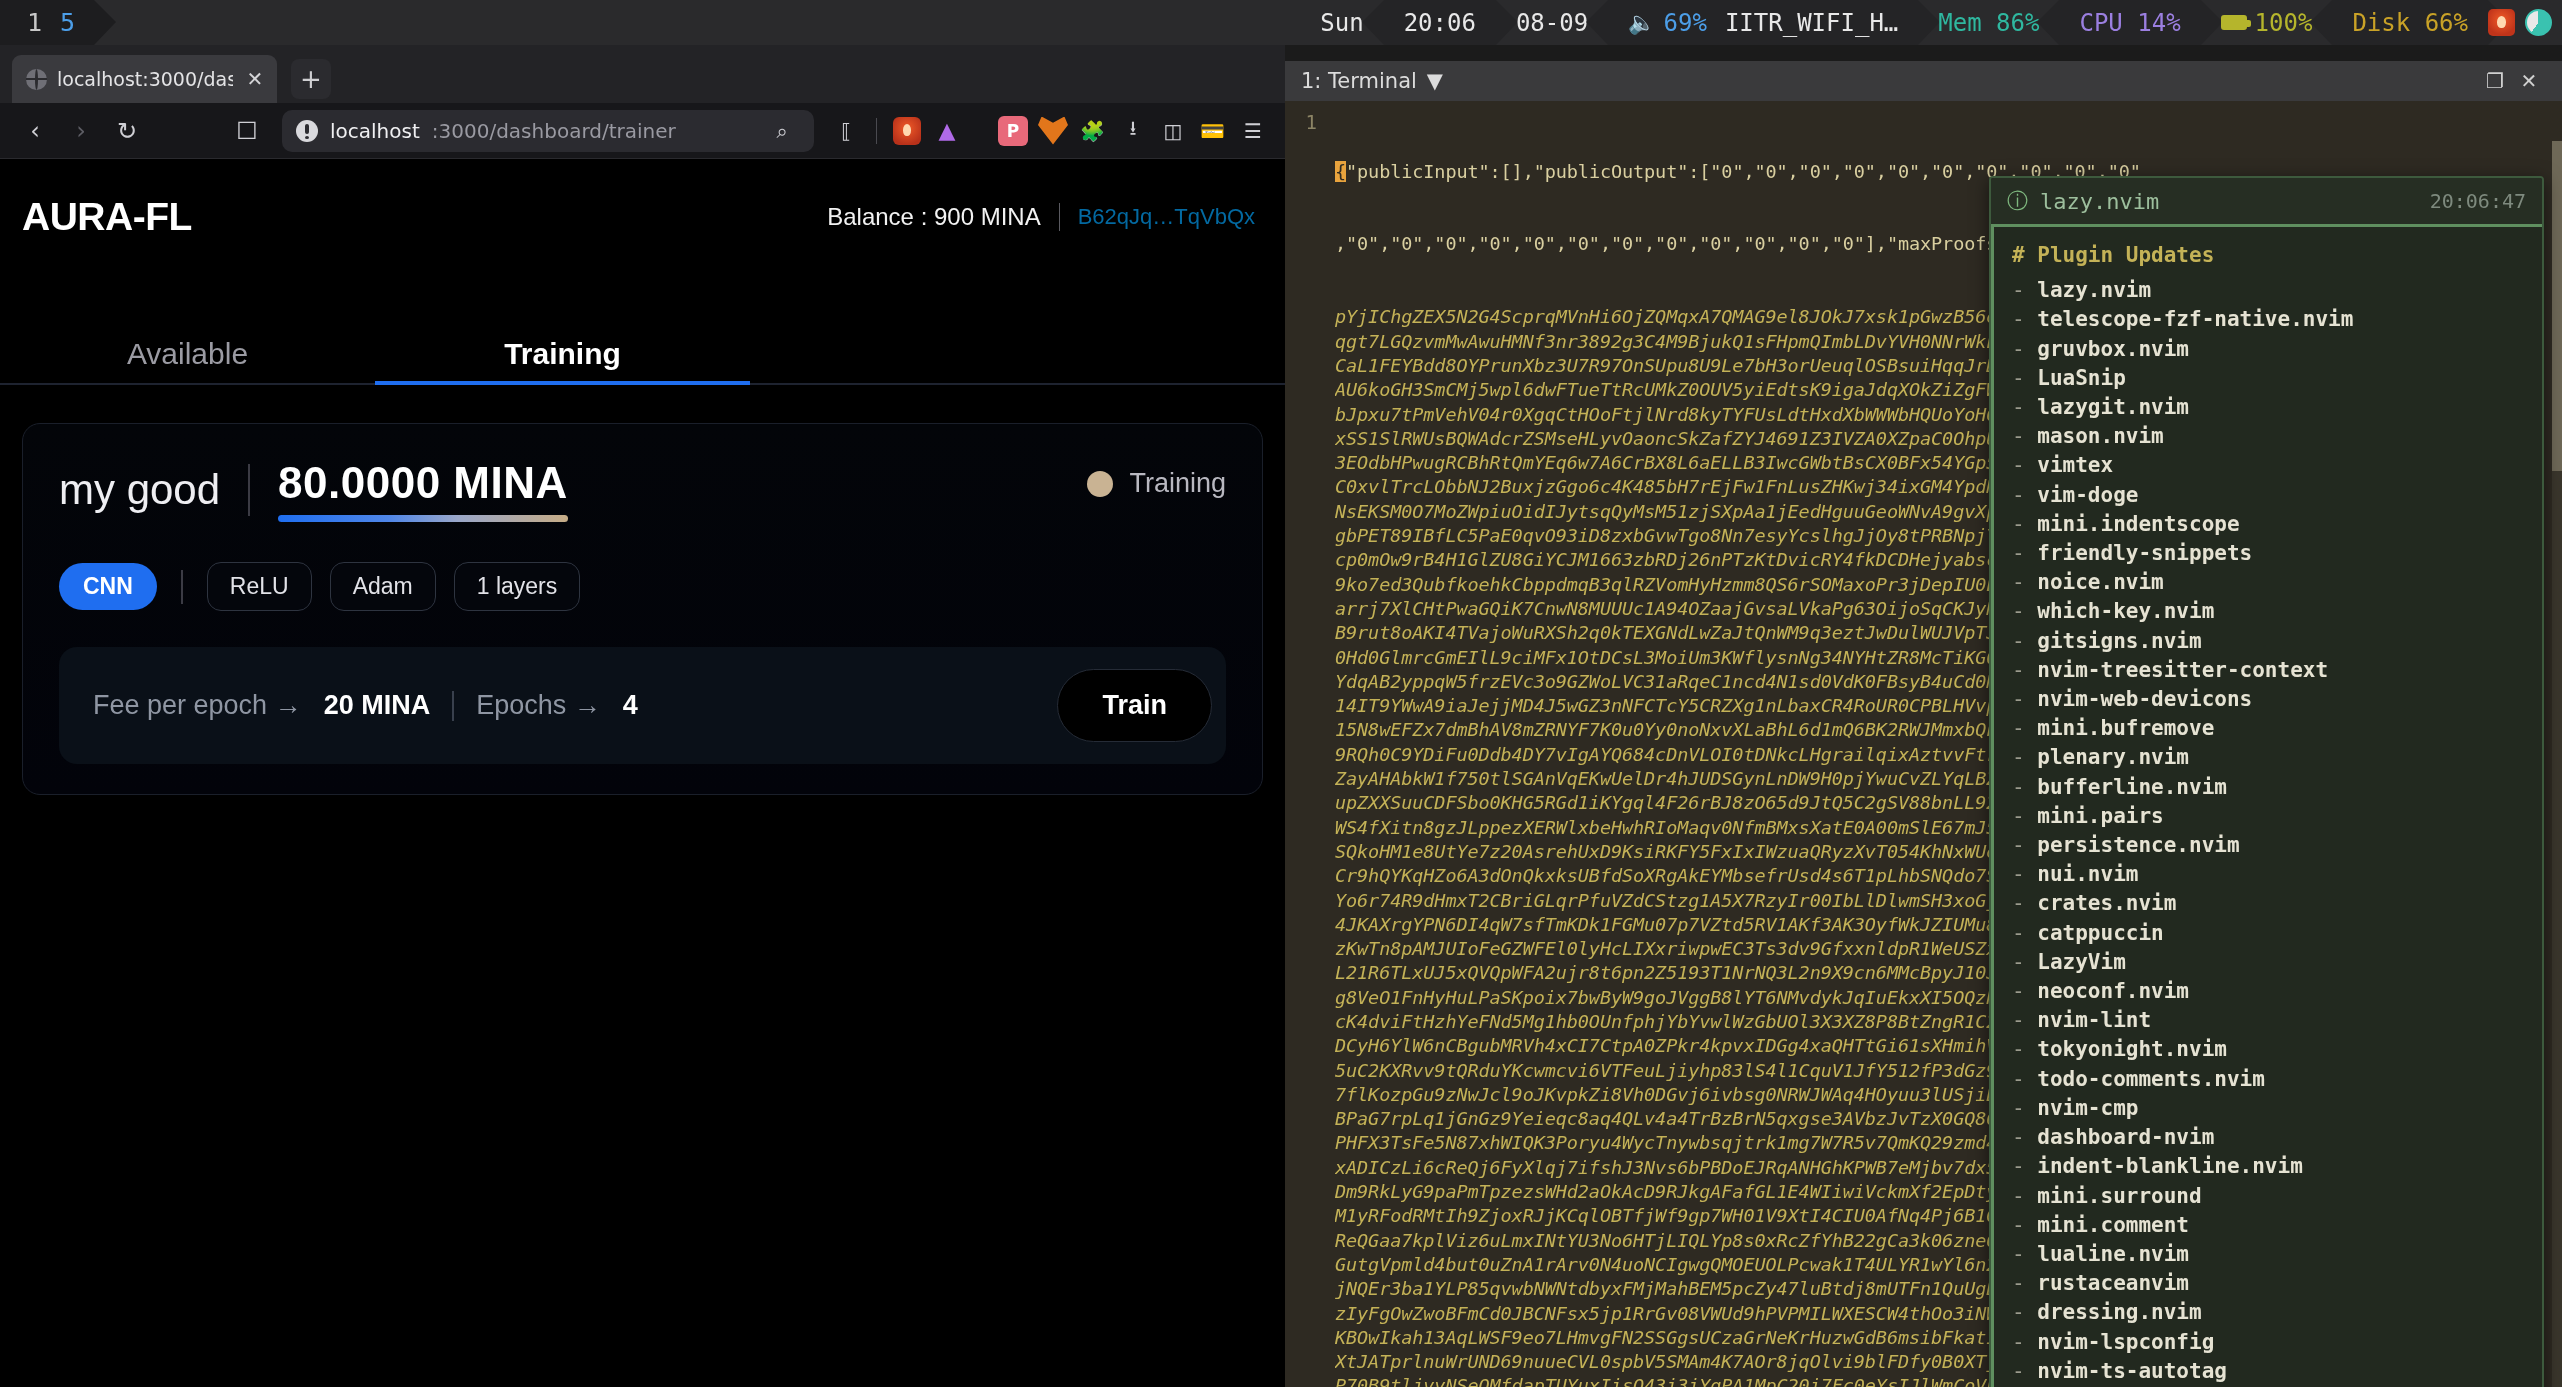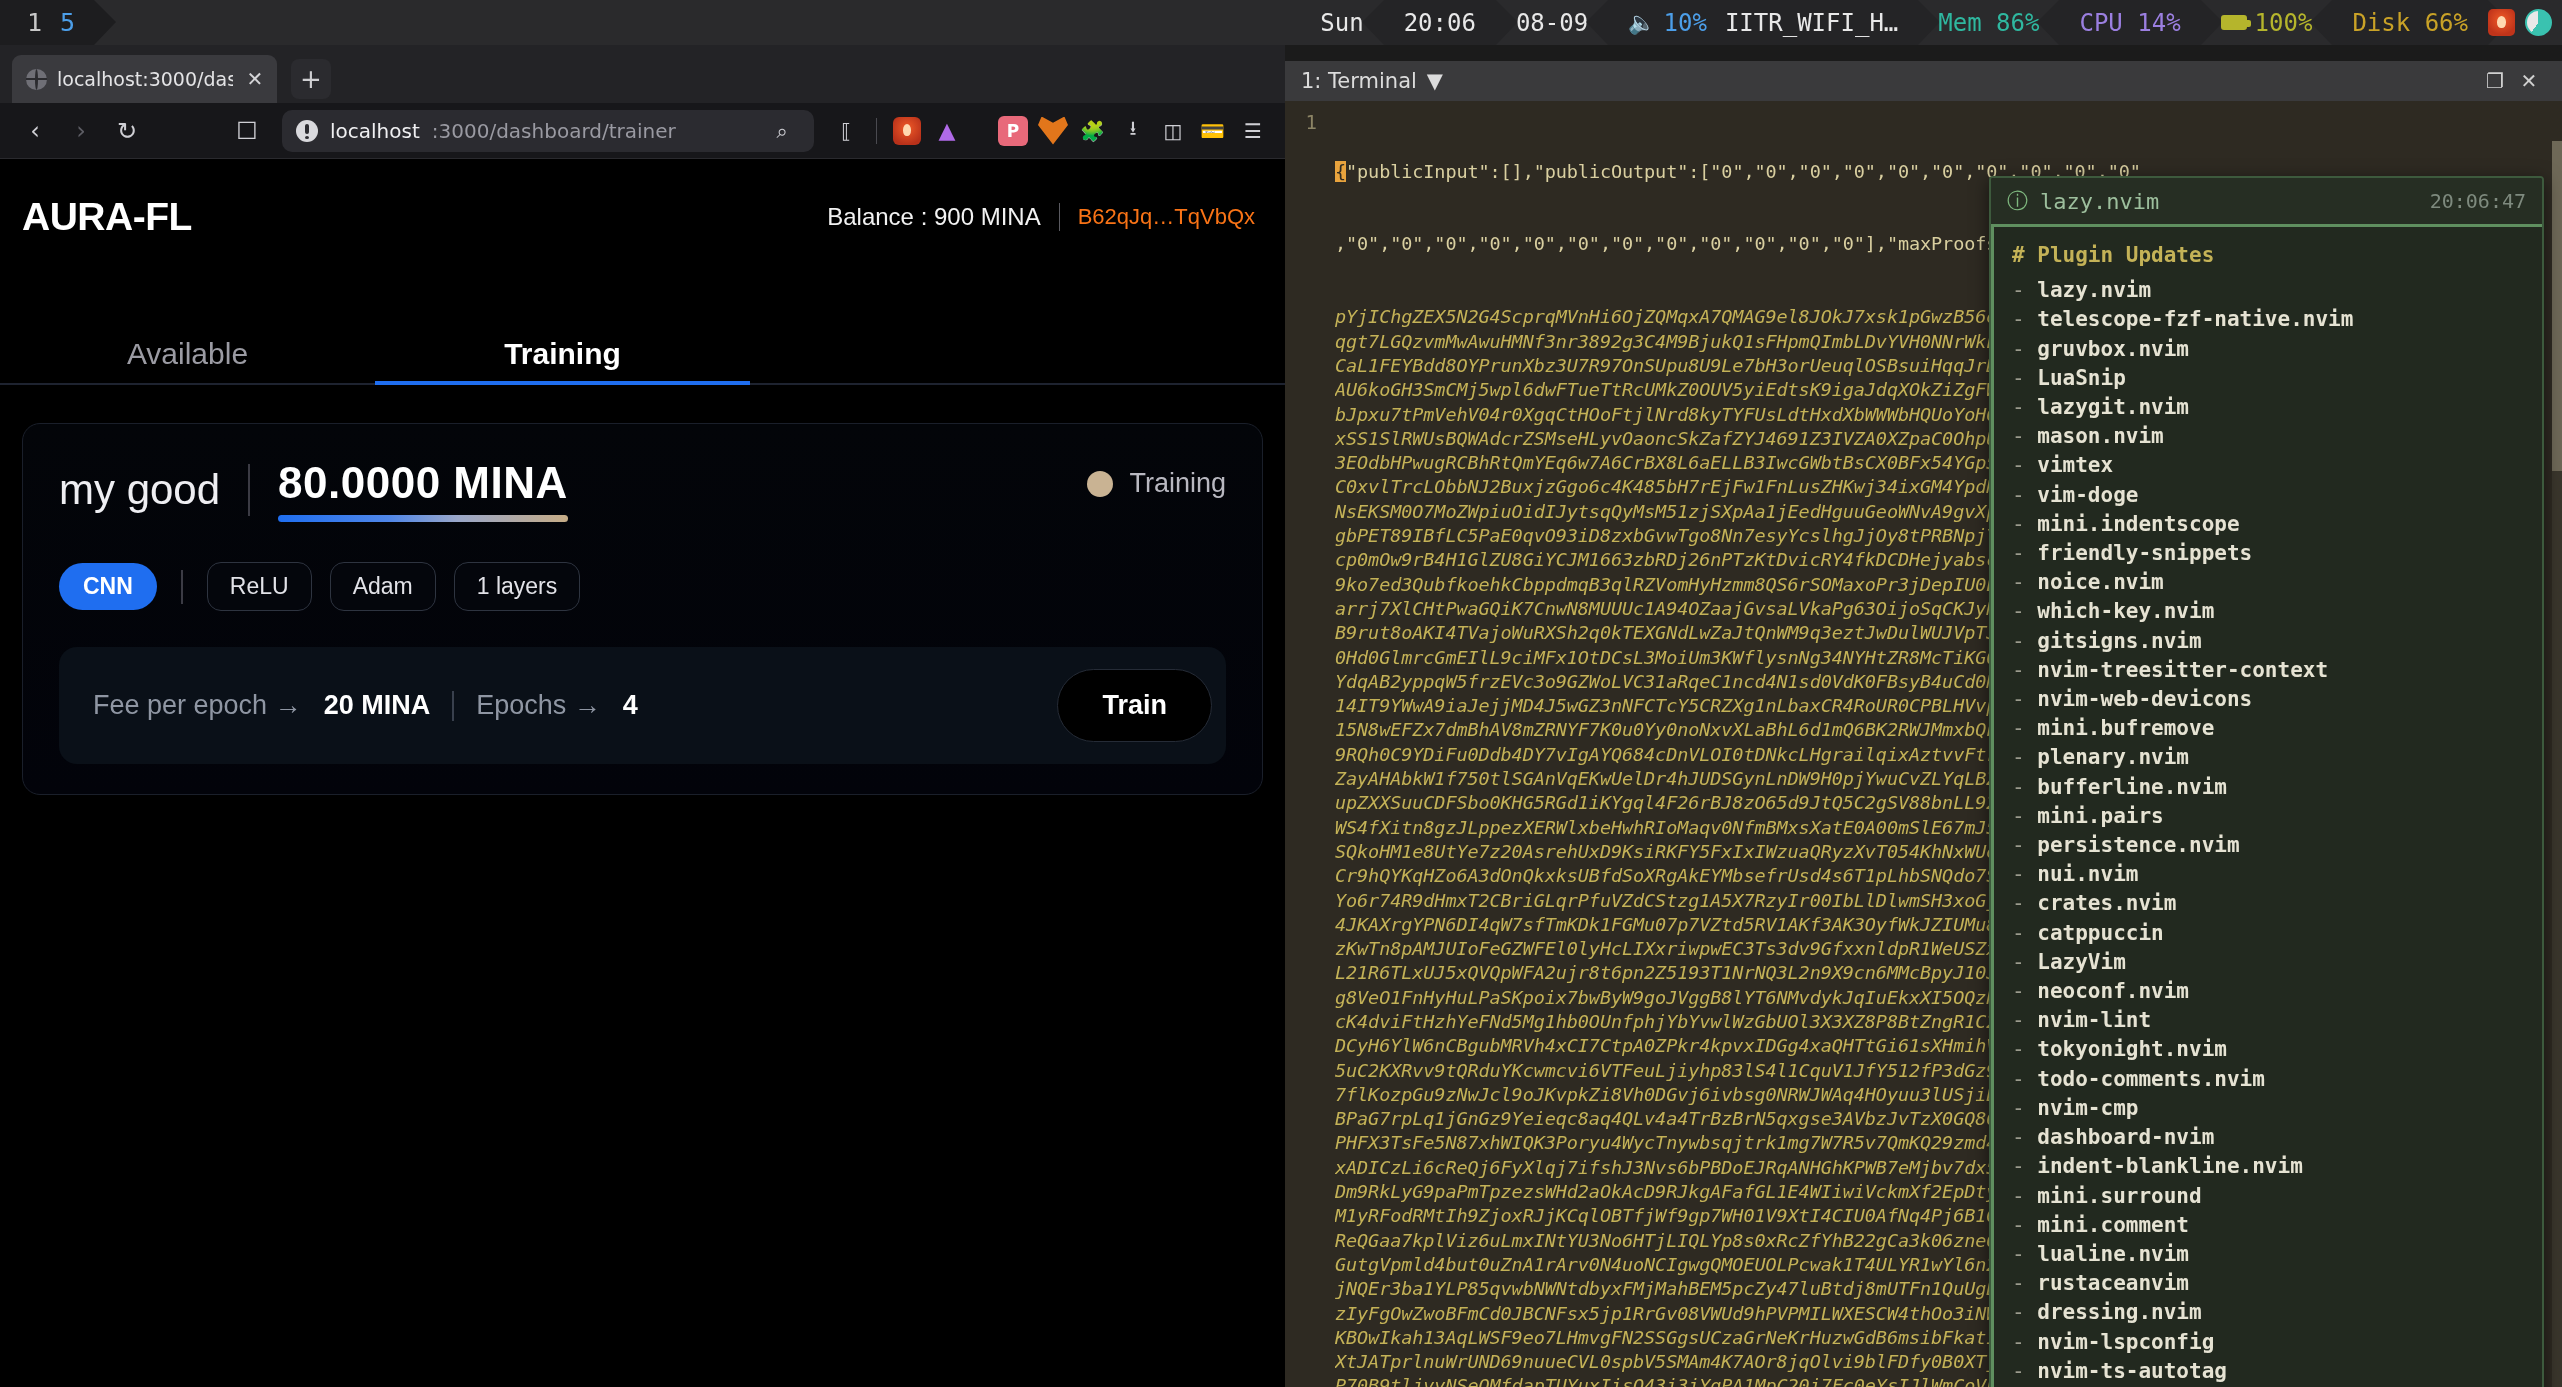--- a/index.html
+++ b/index.html
@@ -156,21 +156,21 @@
     padding: 36px 30px 0 22px;
   }
   .brand {
     color:#fff; font-size: 39px; font-weight: 800; letter-spacing: -0.5px;
     font-family:"Liberation Sans", sans-serif;
   }
   .wallet {
     display:flex;align-items:center;gap:18px;
     font-family:"Liberation Sans", sans-serif; font-size:24px; color:#f2f2f2;
   }
-  .wallet .addr { color:#f97316; font-size:22px; }
+  .wallet .addr { color:#0369a1; font-size:22px; }
   .wallet .bar { width:1px;height:28px;background:#5a5a60; }
 
   .tabs-row {
     display:flex; margin-top: 80px; border-bottom: 2px solid #1e2330;
   }
   .ftab {
     width: 375px; text-align:center; padding: 18px 0 12px;
     font-family:"Liberation Sans", sans-serif; font-size: 30px;
     color:#9b9ba3; position:relative;
   }
@@ -319,21 +319,21 @@
     <span class="c-white">Sun</span>
   </div>
   <div class="pb-seg alt">
     <span class="c-white">20:06</span>
   </div>
   <div class="pb-seg">
     <span class="c-white">08-09</span>
   </div>
   <div class="pb-seg alt">
     <span class="vol-ico">🔈</span>
-    <span class="c-blue">10%</span>
+    <span class="c-blue">69%</span>
     <span class="c-white" style="margin-left:10px">IITR_WIFI_H…</span>
   </div>
   <div class="pb-seg">
     <span class="c-teal">Mem 86%</span>
   </div>
   <div class="pb-seg alt">
     <span class="c-purple">CPU 14%</span>
   </div>
   <div class="pb-seg">
     <span class="batt"></span>

